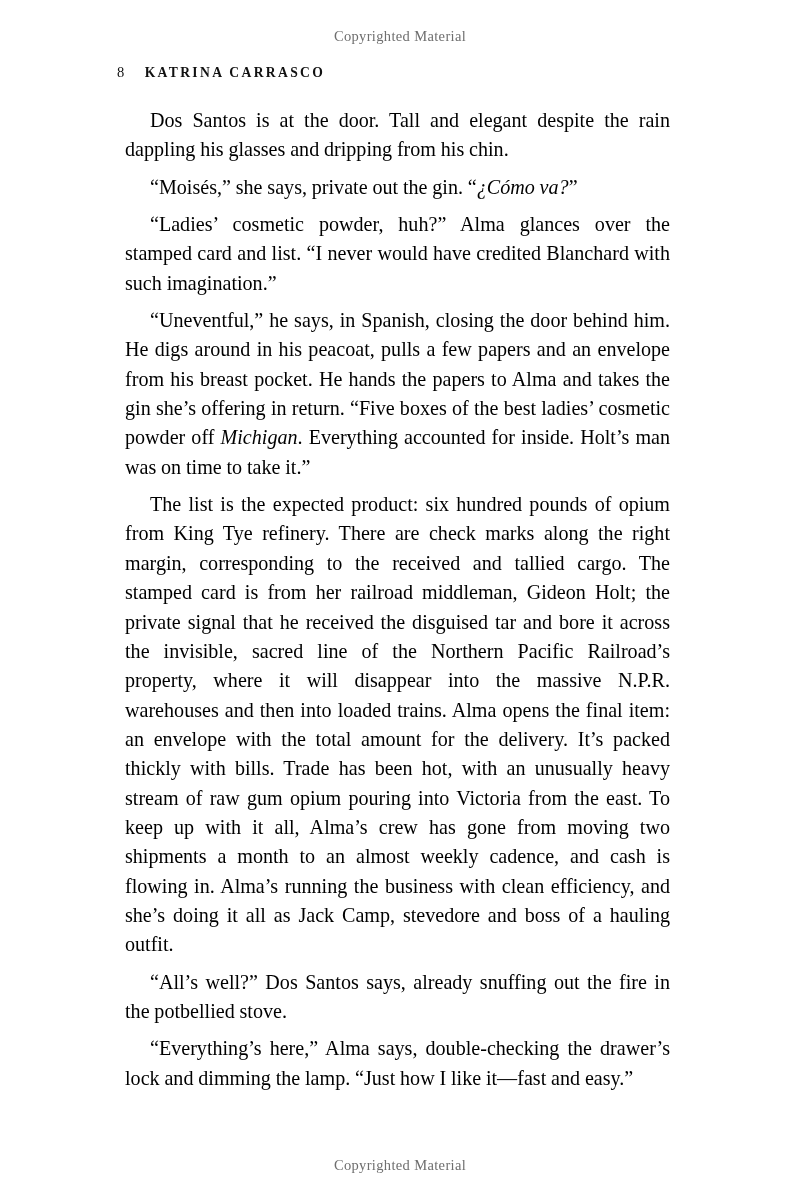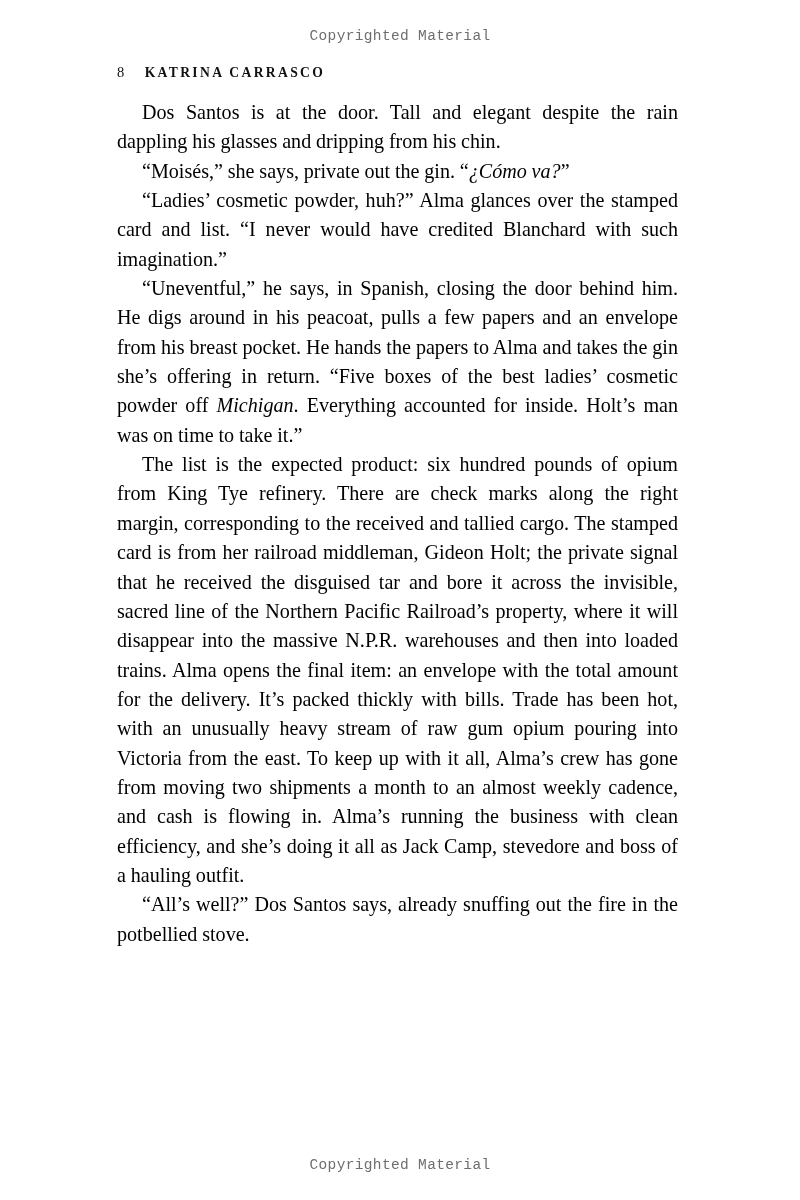--- a/index.html
+++ b/index.html
@@ -23,21 +23,21 @@
     width: 800px;
     height: 1200px;
   }
 
   
   .watermark {
     position: absolute;
     left: 0;
     width: 800px;
     text-align: center;
-    font-family: Liberation Mono, monospace;
+    font-family: Liberation Serif, serif;
     font-size: 14.5px;
     letter-spacing: 0.35px;
     color: #6e6e6e;
     white-space: nowrap;
   }
   .watermark-top { top: 28px; }
   .watermark-bottom { top: 1157px; }
 
   
   .running-head {
@@ -67,21 +67,21 @@
 
   
   .textblock {
     position: absolute;
     left: 117px;
     top: 98px;
     width: 561px;
   }
 
   .textblock p {
-    margin: 0;
+    margin: 8px;
     font-size: 20.1px;
     line-height: 29.35px;
     text-align: justify;
     text-justify: inter-word;
     text-indent: 25px;
     hyphens: manual;
     -webkit-hyphens: manual;
     word-spacing: -0.2px;
   }
 
@@ -109,18 +109,19 @@
 
     <p>“Ladies’ cosmetic powder, huh?” Alma glances over the stamped card and list. “I never would have credited Blanchard with such imagination.”</p>
 
     <p><span>“Uneventful,” he says, in Spanish, closing the door behind him. He digs around in his peacoat, pulls a few papers and an envelope from his breast pocket. He hands the papers to Alma and takes the gin she’s offering in return. “Five boxes of the best ladies’ cosmetic powder off </span><i>Michigan</i><span>. Everything accounted for inside. Holt’s man was on time to take it.”</span></p>
 
     <p>The list is the expected product: six hundred pounds of opium from King Tye refinery. There are check marks along the right margin, corresponding to the received and tallied cargo. The stamped card is from her railroad middleman, Gideon Holt; the private signal that he received the disguised tar and bore it across the invisible, sacred line of the Northern Pacific Railroad’s property, where it will disappear into the massive N.P.R. warehouses and then into loaded trains. Alma opens the final item: an envelope with the total amount for the delivery. It’s packed thickly with bills. Trade has been hot, with an unusually heavy stream of raw gum opium pouring into Victoria from the east. To keep up with it all, Alma’s crew has gone from moving two shipments a month to an almost weekly cadence, and cash is flowing in. Alma’s running the business with clean efficiency, and she’s doing it all as Jack Camp, stevedore and boss of a hauling outfit.</p>
 
 
     <p>“All’s well?” Dos Santos says, already snuffing out the fire in the potbellied stove.</p>
 
+    <p>“Everything’s here,” Alma says, double-checking the drawer’s lock and dimming the lamp. “Just how I like it—fast and easy.”</p>
 
   </div>
 
   <div class="watermark watermark-bottom">Copyrighted Material</div>
 
 </div>
 
 </body></html>

